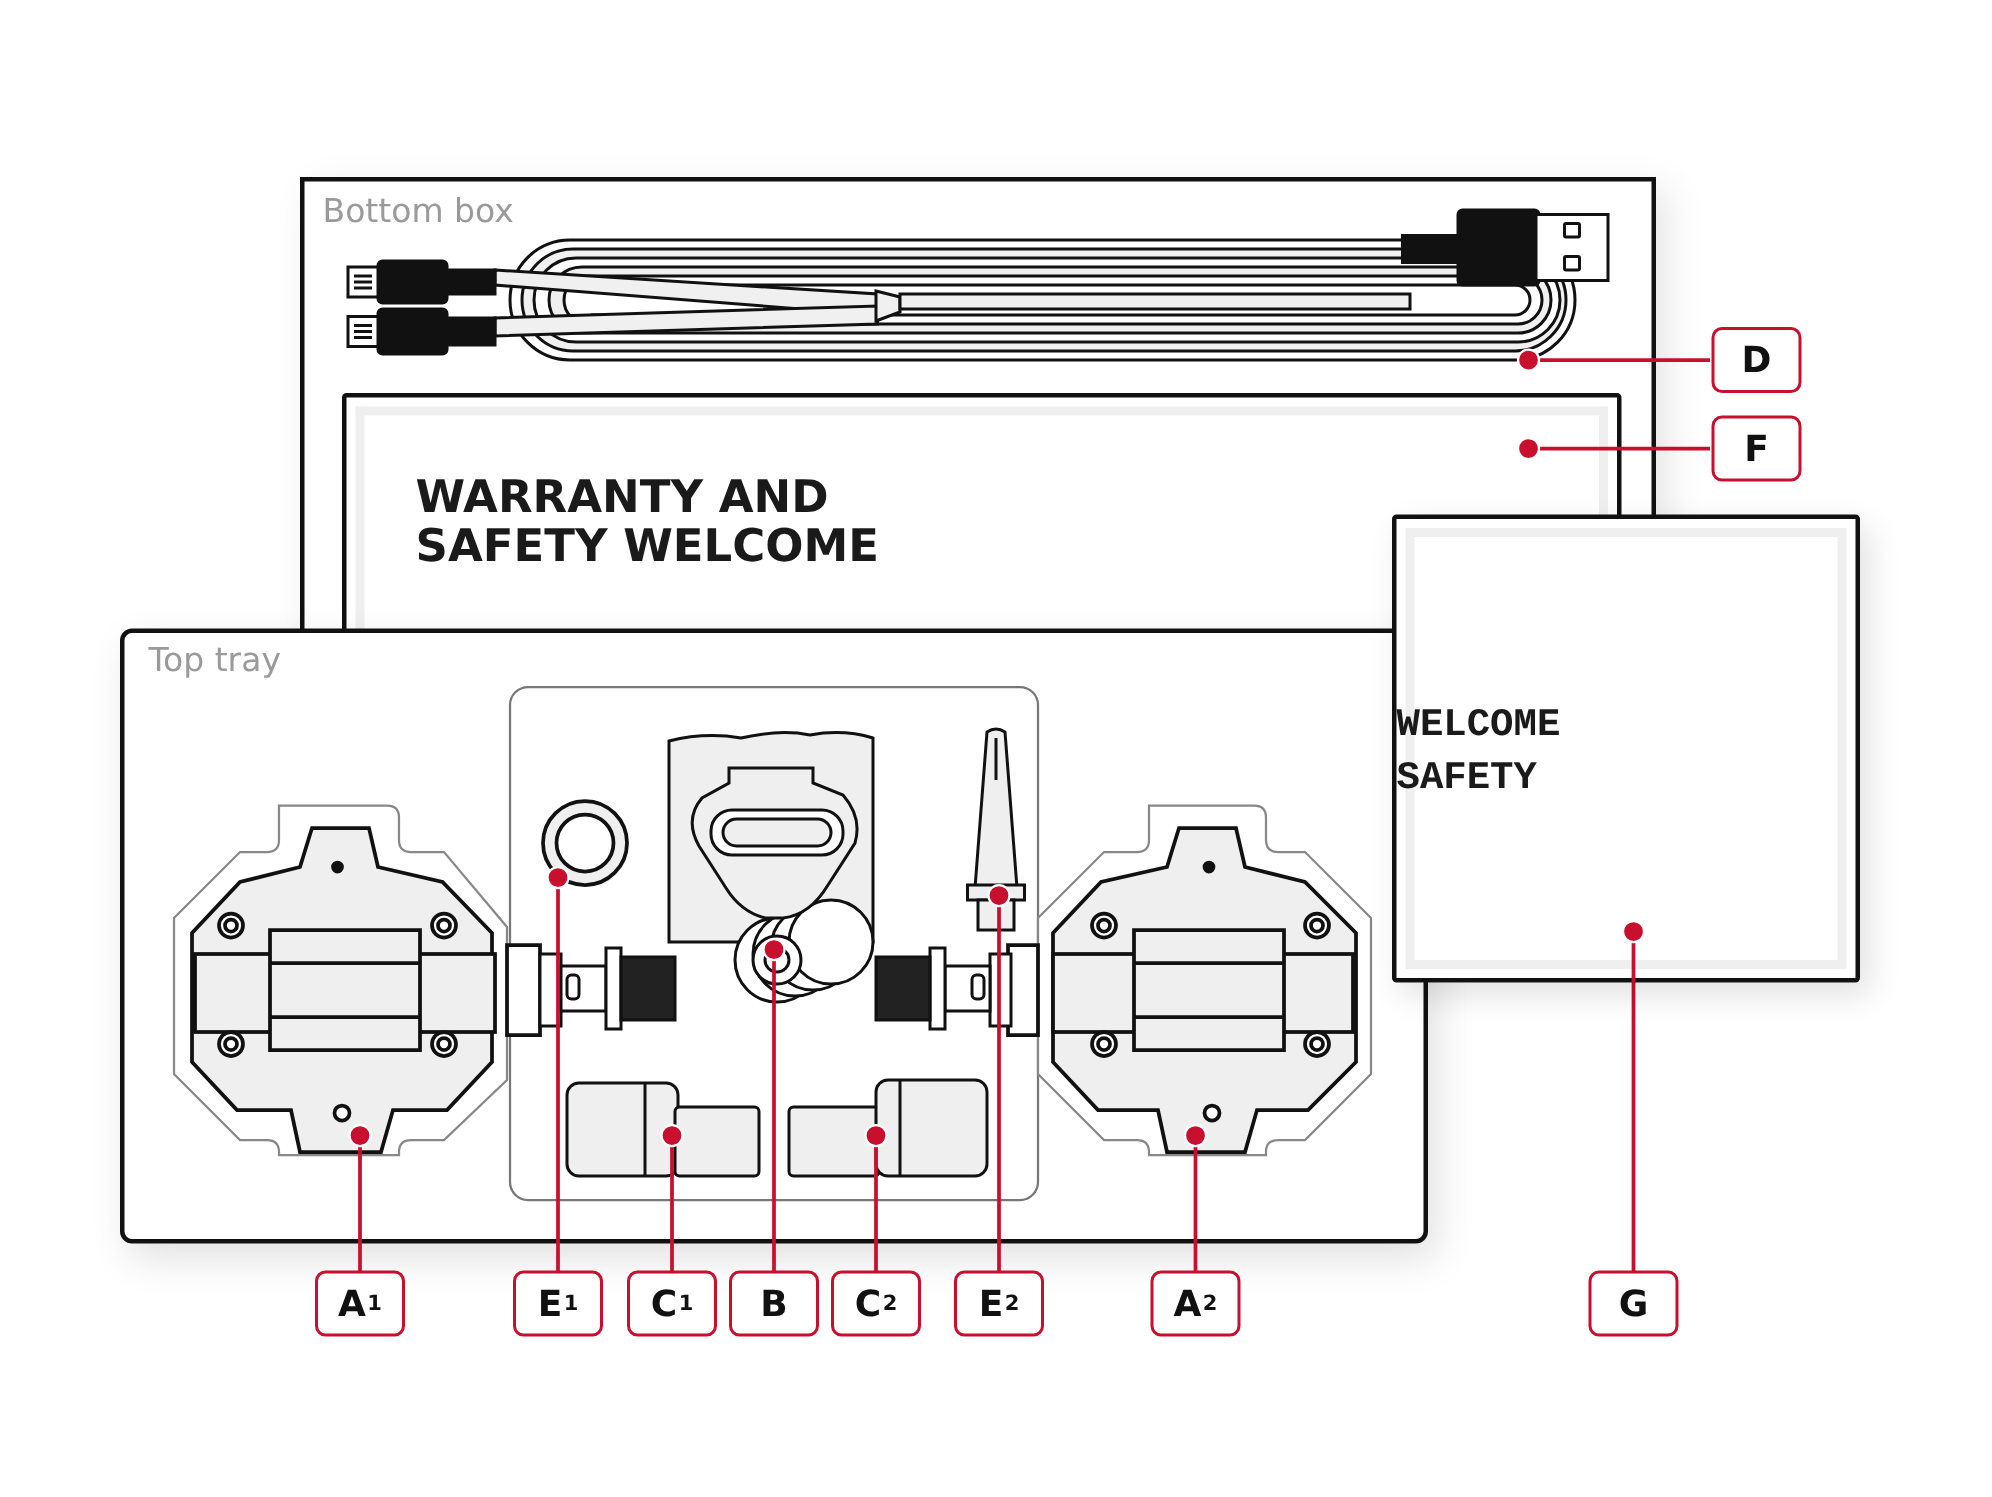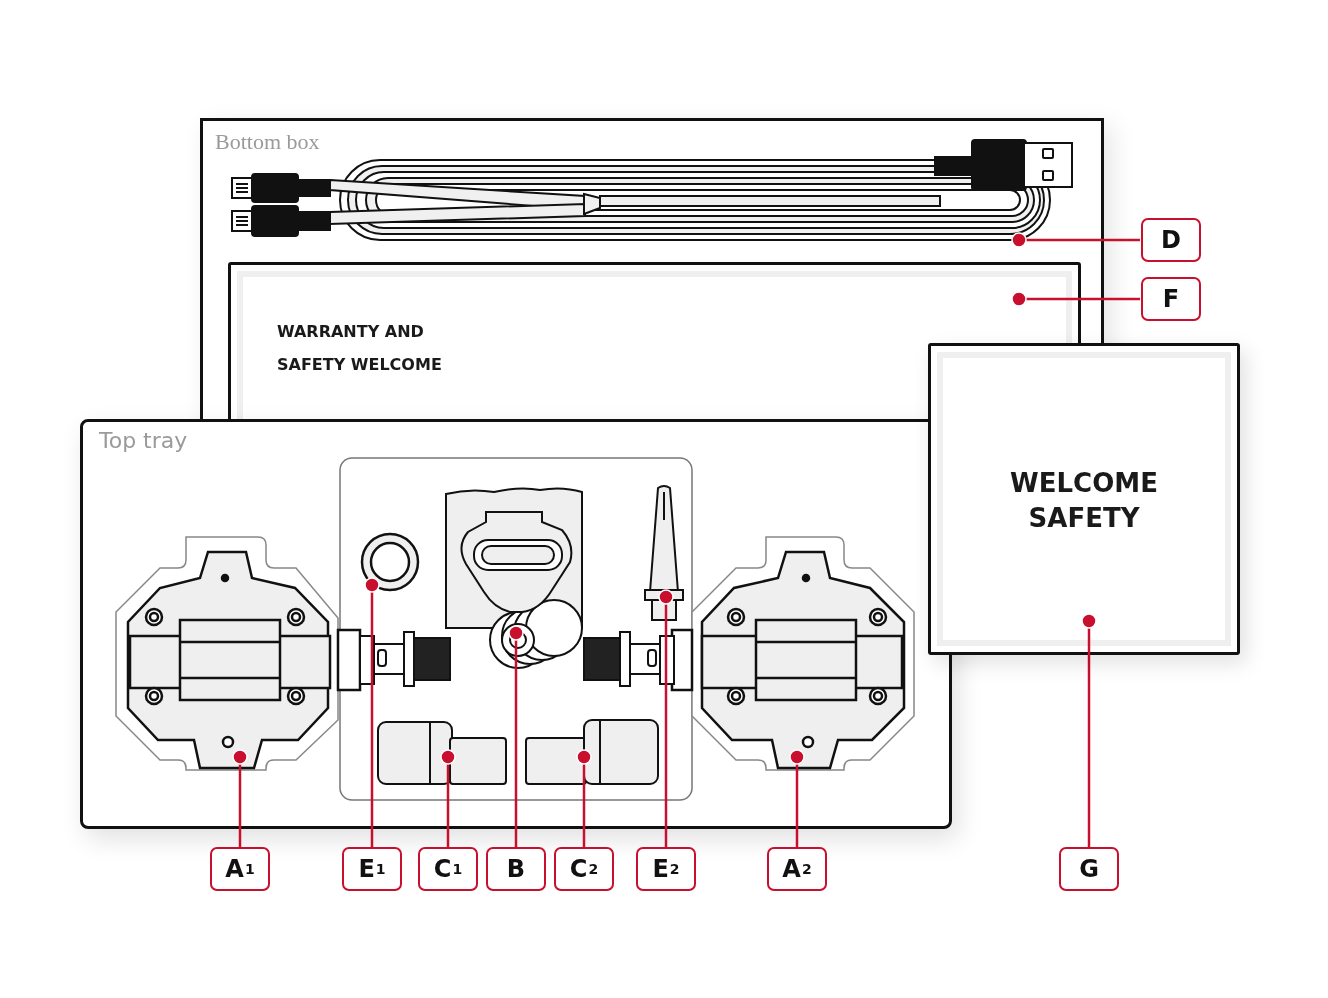--- a/index.html
+++ b/index.html
@@ -16,26 +16,26 @@
   .callout sub { font-size:14px; vertical-align:-1px; font-weight:bold; margin-left:1px; }
   .label-text { font-family:"DejaVu Sans", sans-serif; font-weight:bold; color:#1a1a1a; }
   svg { position:absolute; left:0; top:0; }
 </style>
 </head>
 <body>
 
 <div class="abs" style="left:200px;top:118px;width:904px;height:310px;box-shadow:8px 8px 24px rgba(0,0,0,0.10);"></div>
 
 <div class="box" style="left:200px;top:118px;width:904px;height:320px;">
-  <div class="box-title" style="left:12px;top:8px;font-family:Liberation Serif, serif;">Bottom box</div>
+  <div class="box-title" style="left:12px;top:8px;">Bottom box</div>
 </div>
 
 <div class="box" style="left:228px;top:262px;width:853px;height:170px;border-width:3px;border-radius:3px;">
   <div class="abs" style="left:6px;top:6px;right:6px;bottom:0;border:6px solid #efefef;border-bottom:none;"></div>
-  <div class="abs label-text" style="left:46px;top:50px;font-size:16px;line-height:33px;">
+  <div class="abs label-text" style="left:46px;top:50px;font-size:30px;line-height:33px;">
     <div>WARRANTY AND</div>
     <div>SAFETY WELCOME</div>
   </div>
 </div>
 
 <div class="abs" style="left:80px;top:419px;width:872px;height:410px;box-shadow:6px 10px 26px rgba(0,0,0,0.12);border-radius:8px;"></div>
 <div class="box" style="left:80px;top:419px;width:872px;height:410px;border-radius:8px;">
   <div class="box-title" style="left:16px;top:6px;">Top tray</div>
 </div>
 
@@ -186,21 +186,21 @@
     <line x1="797" y1="757" x2="797" y2="848"></line>
     <line x1="1019" y1="240" x2="1140" y2="240"></line>
     <line x1="1019" y1="299" x2="1140" y2="299"></line>
     <line x1="1089" y1="621" x2="1089" y2="848"></line>
   </g>
 </svg>
 
 <div class="abs" style="left:928px;top:343px;width:312px;height:312px;box-shadow:6px 8px 20px rgba(0,0,0,0.12);"></div>
 <div class="box" style="left:928px;top:343px;width:312px;height:312px;border-radius:3px;">
   <div class="abs" style="left:6px;top:6px;right:6px;bottom:6px;border:6px solid #efefef;"></div>
-  <div class="abs label-text" style="left:0;right:0;top:120px;text-align:center;font-size:26px;line-height:35px;">
+  <div class="abs label-text" style="left:0;right:0;top:120px;font-size:26px;line-height:35px;font-family:Liberation Mono, monospace;">
     <div>WELCOME</div>
     <div>SAFETY</div>
   </div>
 </div>
 
 <svg width="1328" height="998" viewBox="0 0 1328 998" style="pointer-events:none;">
   <line x1="1089" y1="621" x2="1089" y2="655" stroke="#c8102e" stroke-width="2.5"></line>
   <g fill="#c8102e" stroke="#fff" stroke-width="1.5">
     <circle cx="240" cy="757" r="7"></circle>
     <circle cx="372" cy="585" r="7"></circle>

